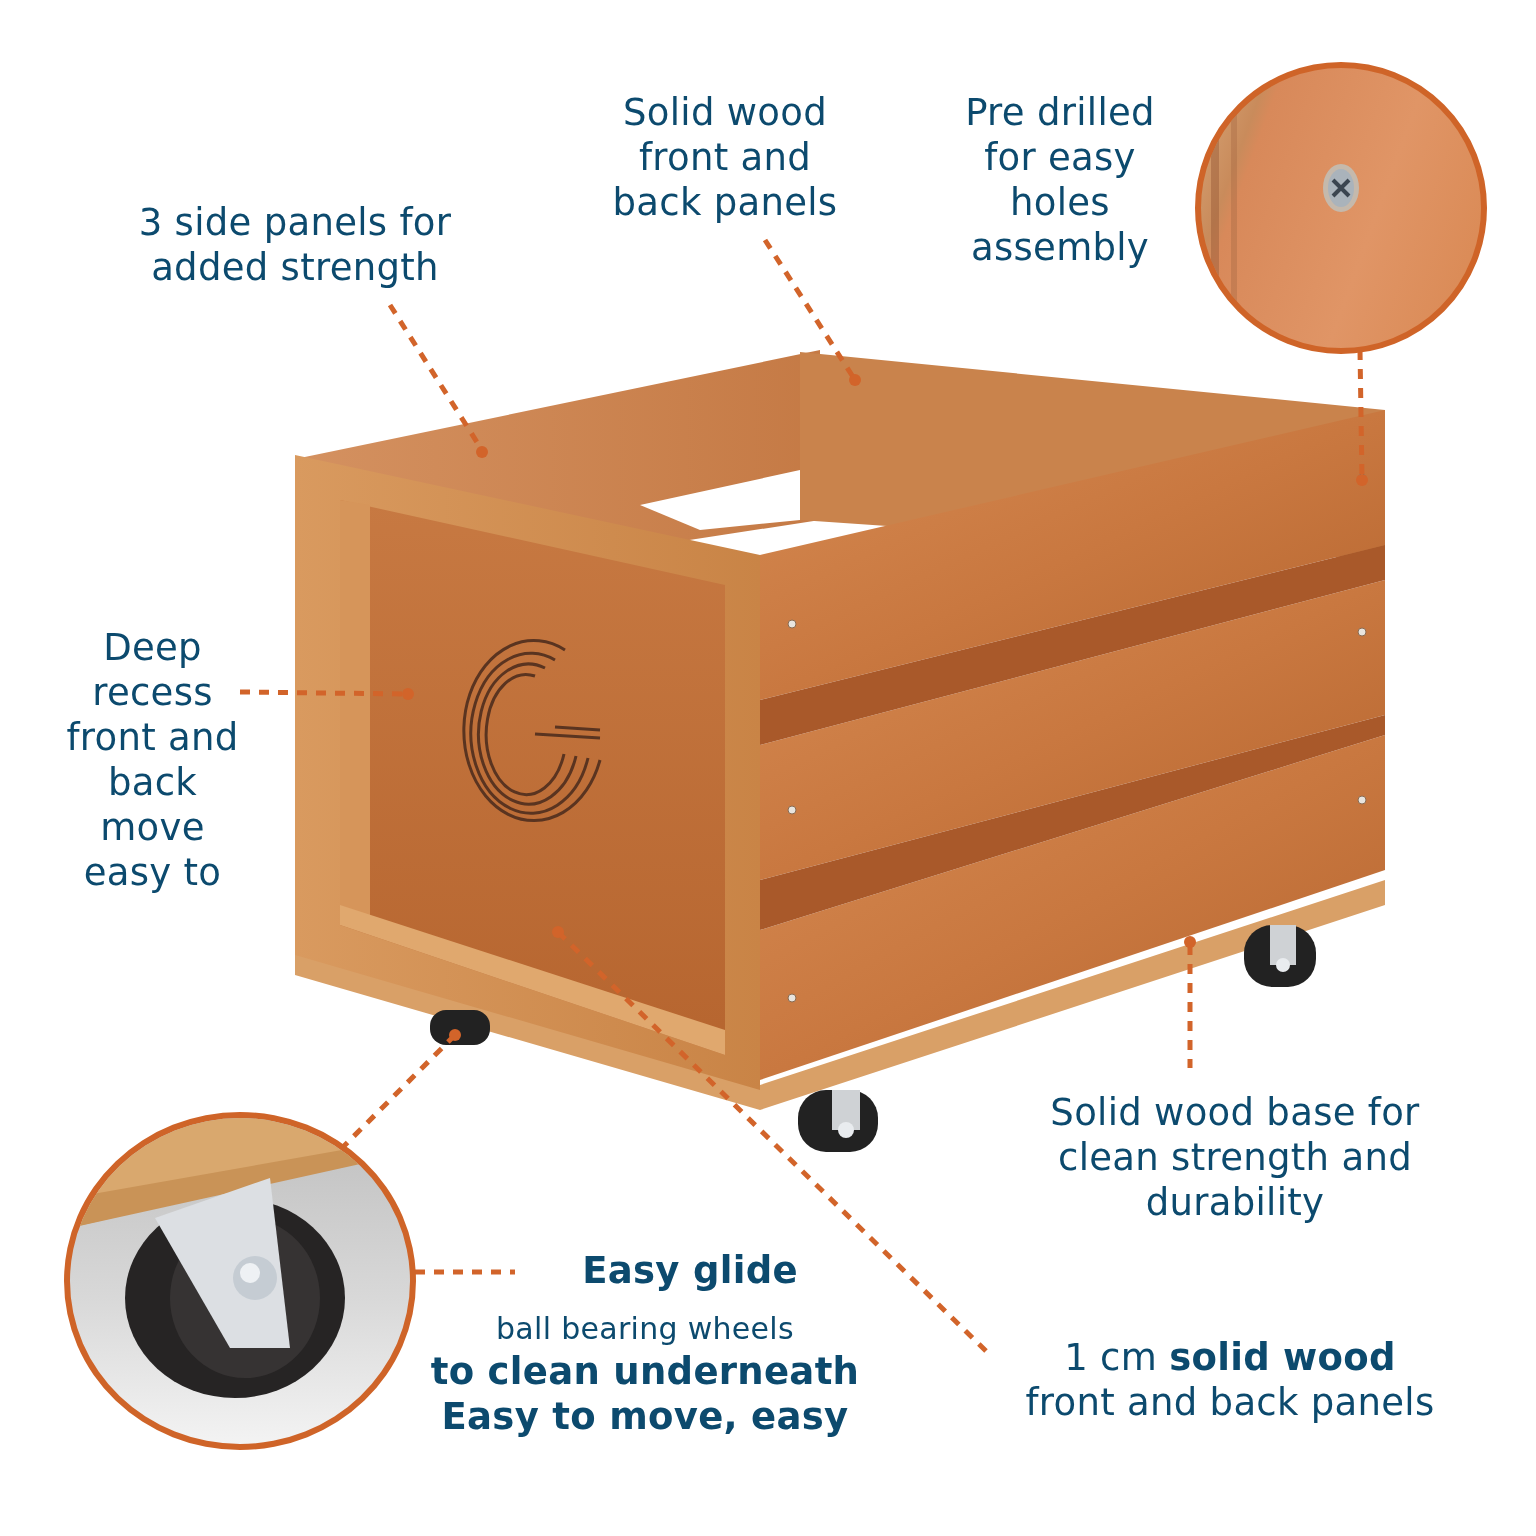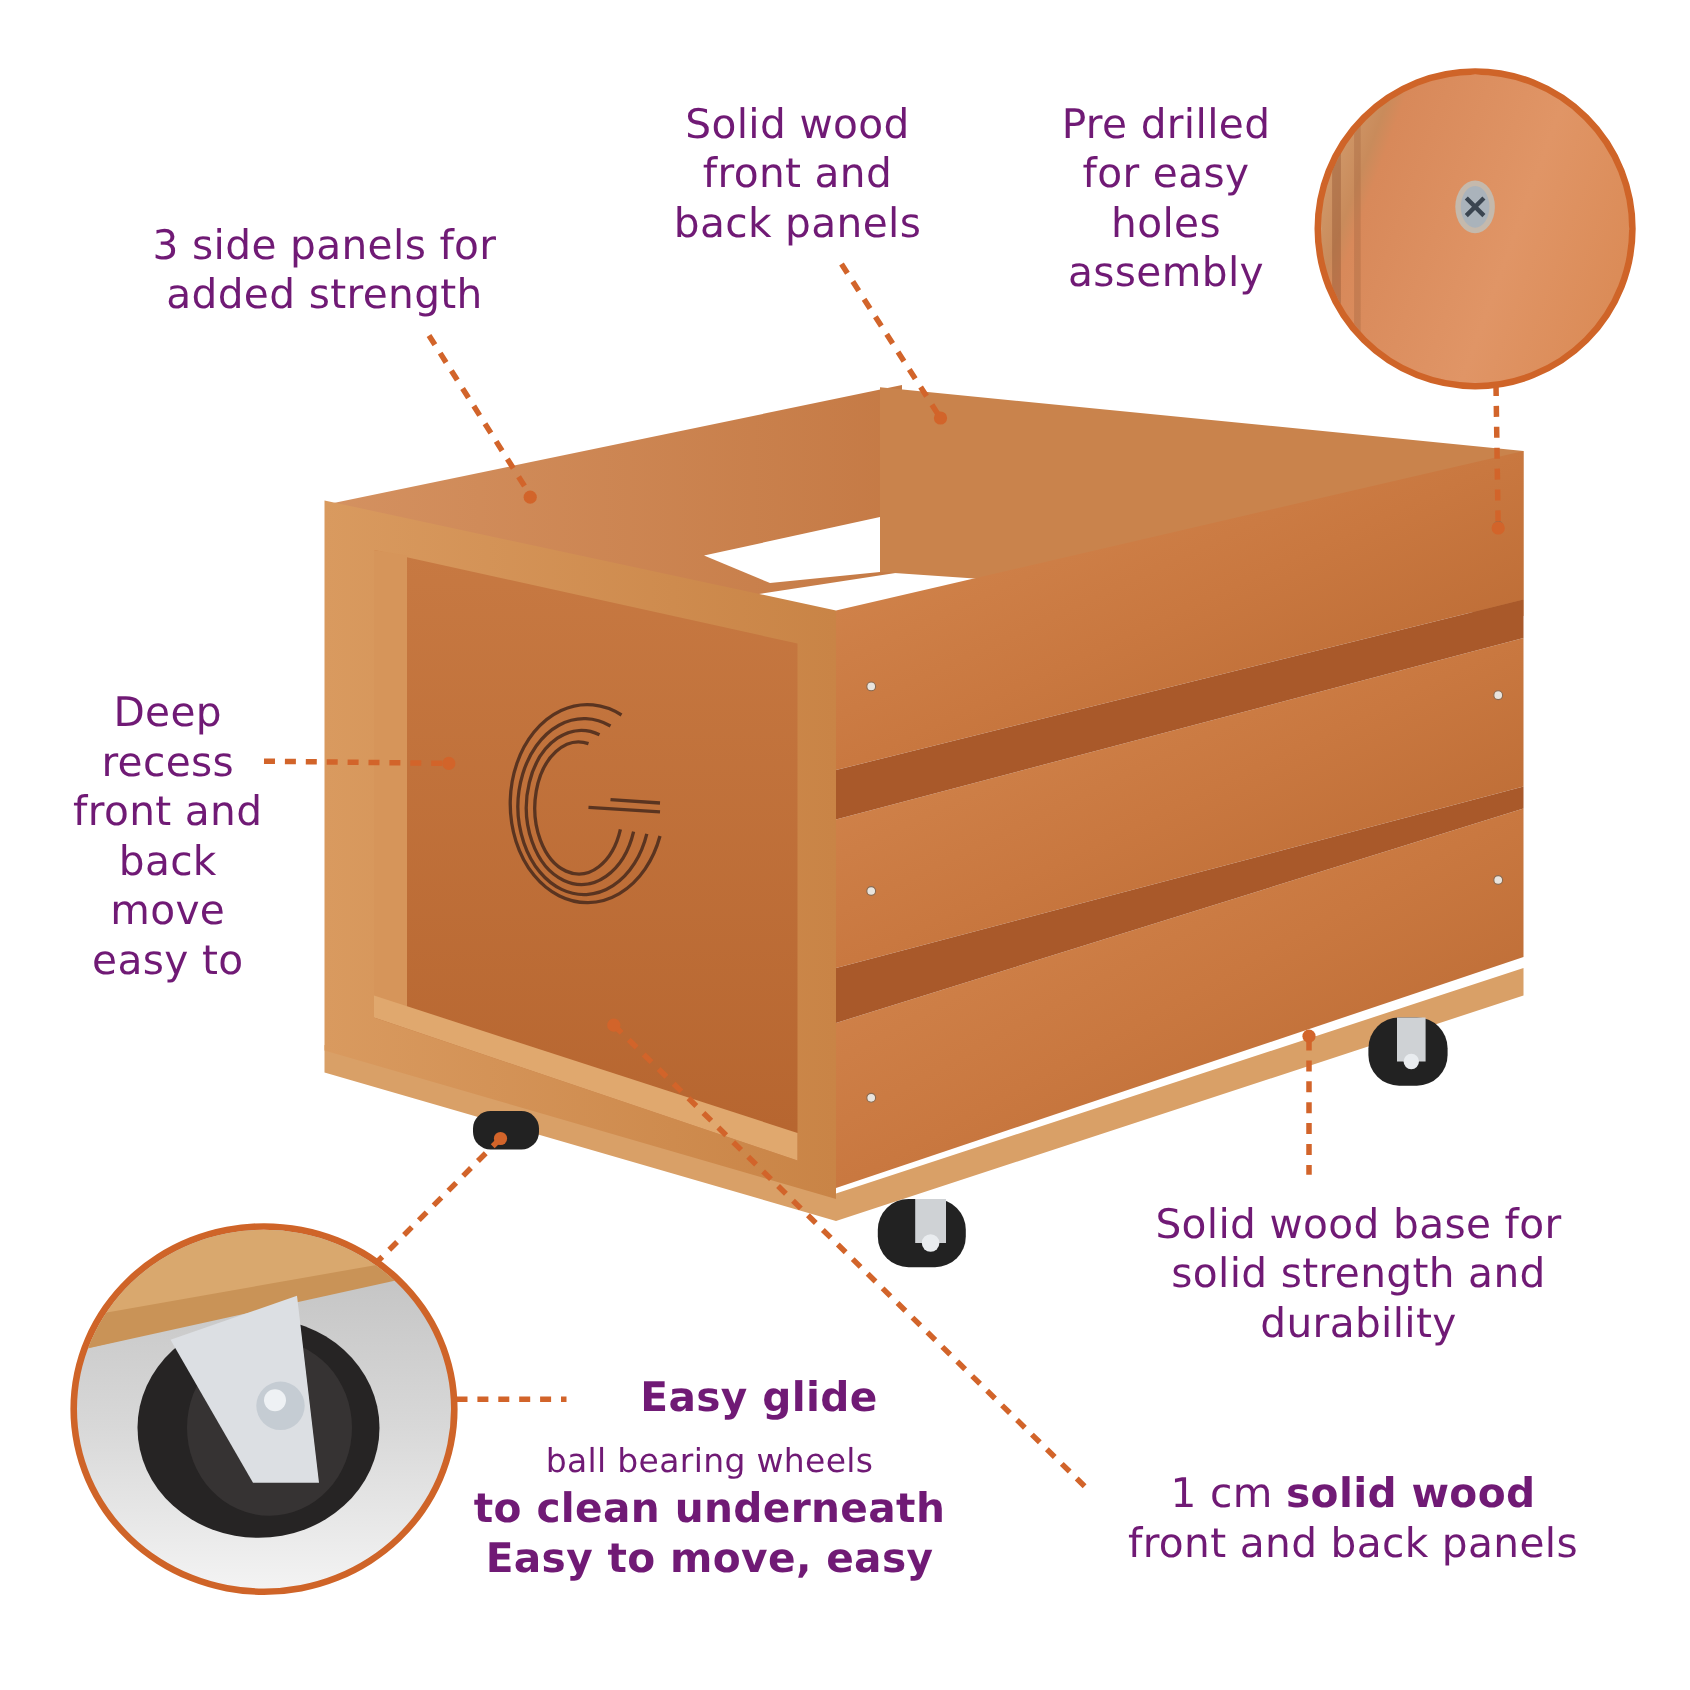--- a/index.html
+++ b/index.html
@@ -1,18 +1,18 @@
 <!DOCTYPE html>
 <html><head>
   <meta charset="utf-8">
   <style>
     html, body { margin:0; padding:0; }
     body { width:1536px; height:1536px; background:#ffffff; position:relative; overflow:hidden;
            font-family:"DejaVu Sans","Liberation Sans",sans-serif; color:#1d1d1d; }
-    .label { position:absolute; text-align:center; font-size:37px; line-height:45px; color:#701a75; letter-spacing:0.3px; }
+    .label { position:absolute; text-align:center; font-size:37px; line-height:45px; color:#0c4a6e; letter-spacing:0.3px; }
     .label b { font-weight:700; }
     .bold { font-weight:700; }
     .small { font-size:30px; line-height:40px;margin-top:16px; }
     svg.layer { position:absolute; left:0; top:0; }
     .zoom-circle { position:absolute; border-radius:50%; border:6px solid #cf6428; overflow:hidden; box-sizing:border-box; }
   </style>
 </head>
 <body>
 
 <svg class="layer" width="1536" height="1536" viewBox="0 0 1536 1536">
@@ -150,21 +150,21 @@
   <div>Deep</div>
   <div>recess</div>
   <div>front and</div>
   <div>back</div>
   <div>move</div>
   <div>easy to</div>
 </div>
 
 <div class="label" style="left:1000px;top:1090px;width:470px;">
   <div>Solid wood base for</div>
-  <div>solid strength and</div>
+  <div>clean strength and</div>
   <div>durability</div>
 </div>
 
 <div class="label" style="left:405px;top:1248px;width:480px;">
   <div class="bold" style="padding-left:90px;">Easy glide</div>
   <div class="small">ball bearing wheels</div>
   <div class="bold">to clean underneath</div>
   <div class="bold">Easy to move, easy</div>
 </div>
 

